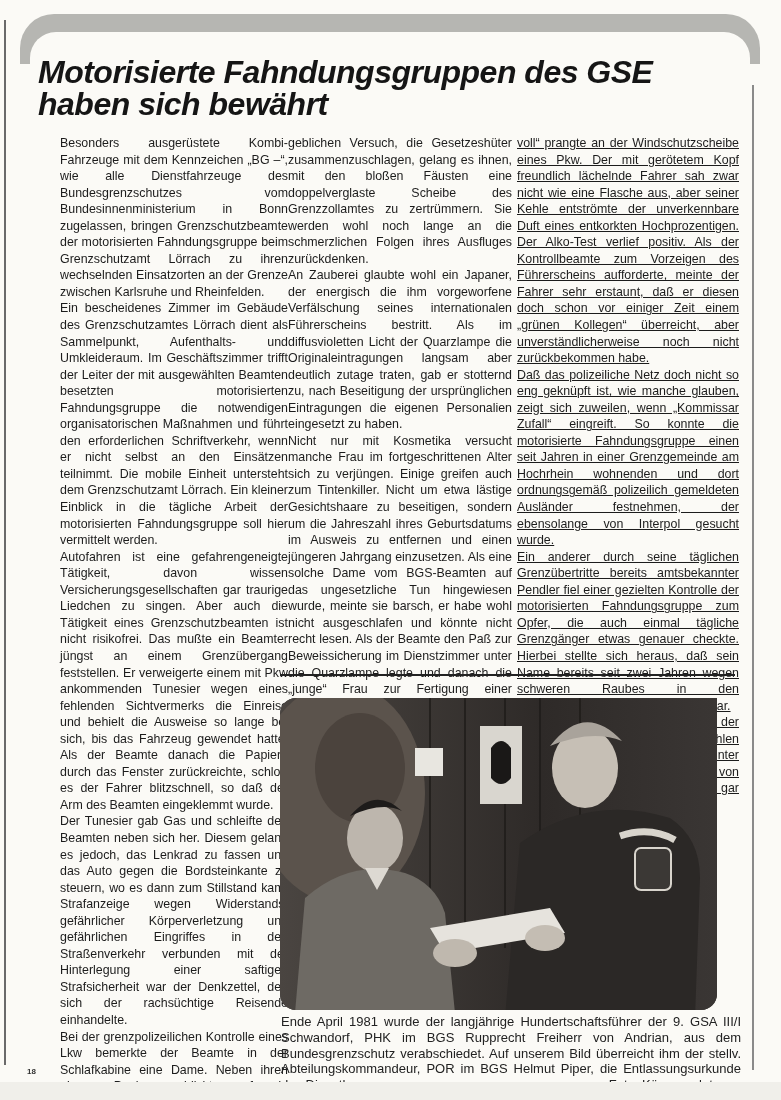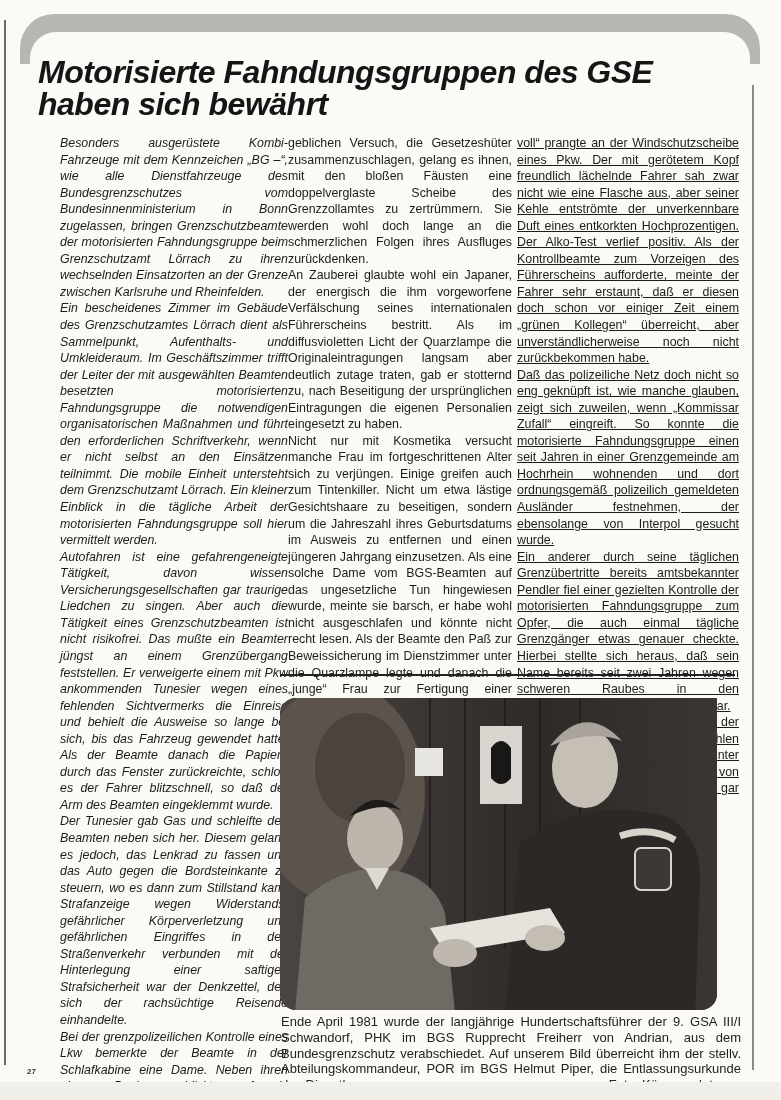--- a/index.html
+++ b/index.html
@@ -10,21 +10,21 @@
   .header-band { position:absolute; left:20px; top:14px; width:740px; height:50px; background:#b6b6b2;
                  border-radius:34px 34px 0 0; }
   .header-inner { position:absolute; left:30px; top:32px; width:720px; height:60px; background:#fbfaf6;
                   border-radius:26px 26px 0 0; }
   .headline { position:absolute; left:38px; top:56px; width:710px; margin:0;
               font-family:"Liberation Sans", sans-serif; font-weight:bold; font-style:italic;
               font-size:32px; line-height:32px; letter-spacing:-0.5px; color:#151515; }
   .col { position:absolute; top:135px; font-size:12.4px; line-height:16.55px; text-align:justify;
          hyphens:manual; }
   .col p { margin:0; }
-  .col1 { left:60px; width:228px; height:935px;font-style:italic; }
+  .col1 { left:60px; width:228px; height:935px; }
   .col2 { left:288px; width:224px; }
   .col3 { left:517px; width:222px;text-decoration:underline; }
   .photo-rule { position:absolute; left:280px; top:674px; width:455px; height:2px; background:#222; }
   .photo { position:absolute; left:280px; top:698px; width:437px; height:312px;
            border-radius:16px 0 16px 16px; overflow:hidden; background:#3c3a38; }
   .caption { position:absolute; left:281px; top:1014px; width:460px; 
              font-size:13px; line-height:15.8px; color:#222; text-align:justify; margin:0; }
   .caption .credit { float:right; }
   .page-number { position:absolute; left:27px; top:1067px; font-size:8px; font-weight:bold; color:#333; }
   .bottom-shadow { position:absolute; left:0; top:1082px; width:781px; height:18px; background:#f0efea; }
@@ -45,21 +45,21 @@
 <div class="col col1">
   <p>Besonders ausgerüstete Kombi-Fahrzeuge mit dem Kennzeichen „BG –“, wie alle Dienstfahrzeuge des Bundesgrenzschutzes vom Bundesinnenministerium in Bonn zugelassen, bringen Grenzschutzbeamte der motorisierten Fahndungsgruppe beim Grenzschutzamt Lörrach zu ihren wechselnden Einsatzorten an der Grenze zwischen Karlsruhe und Rheinfelden.</p>
   <p>Ein bescheidenes Zimmer im Gebäude des Grenzschutzamtes Lörrach dient als Sammelpunkt, Aufenthalts- und Umkleideraum. Im Geschäftszimmer trifft der Leiter der mit ausgewählten Beamten besetzten motorisierten Fahndungsgruppe die notwendigen organisatorischen Maßnahmen und führt den erforderlichen Schriftverkehr, wenn er nicht selbst an den Einsätzen teilnimmt. Die mobile Einheit untersteht dem Grenzschutzamt Lörrach. Ein kleiner Einblick in die tägliche Arbeit der motorisierten Fahndungsgruppe soll hier vermittelt werden.</p>
   <p>Autofahren ist eine gefahrengeneigte Tätigkeit, davon wissen Versicherungsgesellschaften gar traurige Liedchen zu singen. Aber auch die Tätigkeit eines Grenzschutzbeamten ist nicht risikofrei. Das mußte ein Beamter jüngst an einem Grenzübergang feststellen. Er verweigerte einem mit Pkw ankommenden Tunesier wegen eines fehlenden Sichtvermerks die Einreise und behielt die Ausweise so lange bei sich, bis das Fahrzeug gewendet hatte. Als der Beamte danach die Papiere durch das Fenster zurückreichte, schloß es der Fahrer blitzschnell, so daß der Arm des Beamten eingeklemmt wurde.</p>
   <p>Der Tunesier gab Gas und schleifte den Beamten neben sich her. Diesem gelang es jedoch, das Lenkrad zu fassen und das Auto gegen die Bordsteinkante zu steuern, wo es dann zum Stillstand kam. Strafanzeige wegen Widerstands, gefährlicher Körperverletzung und gefährlichen Eingriffes in den Straßenverkehr verbunden mit der Hinterlegung einer saftigen Strafsicherheit war der Denkzettel, den sich der rachsüchtige Reisende einhandelte.</p>
   <p>Bei der grenzpolizeilichen Kontrolle eines Lkw bemerkte der Beamte in der Schlafkabine eine Dame. Neben ihren eigenen Papieren erblickte er fremde Dokumente. Ermittlungen ergaben, daß es sich um eine Prostituierte handelte, die einen Beischlafdiebstahl begangen hatte und neben den Ausweisen auch noch ihren Kunden um einen ansehnlichen Geldbetrag erleichterte. Da atmete der Lkw-Fahrer hörbar auf, denn wie leicht hätte er das nächste Opfer sein können.</p>
 
 </div>
 
 <div class="col col2">
-  <p>geblichen Versuch, die Gesetzeshüter zusammenzuschlagen, gelang es ihnen, mit den bloßen Fäusten eine doppelverglaste Scheibe des Grenzzollamtes zu zertrümmern. Sie werden wohl doch lange an die schmerzlichen Folgen ihres Ausfluges zurückdenken.</p>
+  <p>geblichen Versuch, die Gesetzeshüter zusammenzuschlagen, gelang es ihnen, mit den bloßen Fäusten eine doppelverglaste Scheibe des Grenzzollamtes zu zertrümmern. Sie werden wohl noch lange an die schmerzlichen Folgen ihres Ausfluges zurückdenken.</p>
   <p>An Zauberei glaubte wohl ein Japaner, der energisch die ihm vorgeworfene Verfälschung seines internationalen Führerscheins bestritt. Als im diffusvioletten Licht der Quarzlampe die Originaleintragungen langsam aber deutlich zutage traten, gab er stotternd zu, nach Beseitigung der ursprünglichen Eintragungen die eigenen Personalien eingesetzt zu haben.</p>
   <p>Nicht nur mit Kosmetika versucht manche Frau im fortgeschrittenen Alter sich zu verjüngen. Einige greifen auch zum Tintenkiller. Nicht um etwa lästige Gesichtshaare zu beseitigen, sondern um die Jahreszahl ihres Geburtsdatums im Ausweis zu entfernen und einen jüngeren Jahrgang einzusetzen. Als eine solche Dame vom BGS-Beamten auf das ungesetzliche Tun hingewiesen wurde, meinte sie barsch, er habe wohl nicht ausgeschlafen und könnte nicht recht lesen. Als der Beamte den Paß zur Beweissicherung im Dienstzimmer unter die Quarzlampe legte und danach die „junge“ Frau zur Fertigung einer Vernehmungsniederschrift hereinbat, beschimpfte sie ihn als miesen Beamten, der die Fälschung selbst begangen habe, als er so lange im Büroraum verschwunden war.</p>
   <p>Ein originell illustrierter DAK-Aufkleber mit der Inschrift „Nur Flaschen sind immer</p>
 </div>
 
 <div class="col col3">
   <p>voll“ prangte an der Windschutzscheibe eines Pkw. Der mit gerötetem Kopf freundlich lächelnde Fahrer sah zwar nicht wie eine Flasche aus, aber seiner Kehle entströmte der unverkennbare Duft eines entkorkten Hochprozentigen. Der Alko-Test verlief positiv. Als der Kontrollbeamte zum Vorzeigen des Führerscheins aufforderte, meinte der Fahrer sehr erstaunt, daß er diesen doch schon vor einiger Zeit einem „grünen Kollegen“ überreicht, aber unverständlicherweise noch nicht zurückbekommen habe.</p>
   <p>Daß das polizeiliche Netz doch nicht so eng geknüpft ist, wie manche glauben, zeigt sich zuweilen, wenn „Kommissar Zufall“ eingreift. So konnte die motorisierte Fahndungsgruppe einen seit Jahren in einer Grenzgemeinde am Hochrhein wohnenden und dort ordnungsgemäß polizeilich gemeldeten Ausländer festnehmen, der ebensolange von Interpol gesucht wurde.</p>
   <p>Ein anderer durch seine täglichen Grenzübertritte bereits amtsbekannter Pendler fiel einer gezielten Kontrolle der motorisierten Fahndungsgruppe zum Opfer, die auch einmal tägliche Grenzgänger etwas genauer checkte. Hierbei stellte sich heraus, daß sein Name bereits seit zwei Jahren wegen schweren Raubes in den Fahndungsunterlagen verzeichnet war.</p>
   <p>Zu den erfreulichsten Erfolgen der Grenzschutzbeamten zählen sogenannte Initiativaufgriffe. Darunter versteht man die Festnahme von Rechtsbrechern, deren Taten noch gar nicht bekannt sind bzw.</p>
@@ -109,14 +109,14 @@
     <ellipse cx="175" cy="255" rx="22" ry="14" fill="#bfb8ae"></ellipse>
     <ellipse cx="265" cy="240" rx="20" ry="13" fill="#c4bdb3"></ellipse>
   </svg>
 </div>
 
 <p class="caption">
   <span>Ende April 1981 wurde der langjährige Hundertschaftsführer der 9. GSA III/I Schwandorf, PHK im BGS Rupprecht Freiherr von Andrian, aus dem Bundesgrenzschutz verabschiedet. Auf unserem Bild überreicht ihm der stellv. Abteilungskommandeur, POR im BGS Helmut Piper, die Entlassungsurkunde des Dienstherrn</span>
   <span class="credit">Foto: Körperverletzung</span>
 </p>
 
-<div class="page-number">27</div>
+<div class="page-number">18</div>
 <div class="bottom-shadow"></div>
 
 </body></html>

